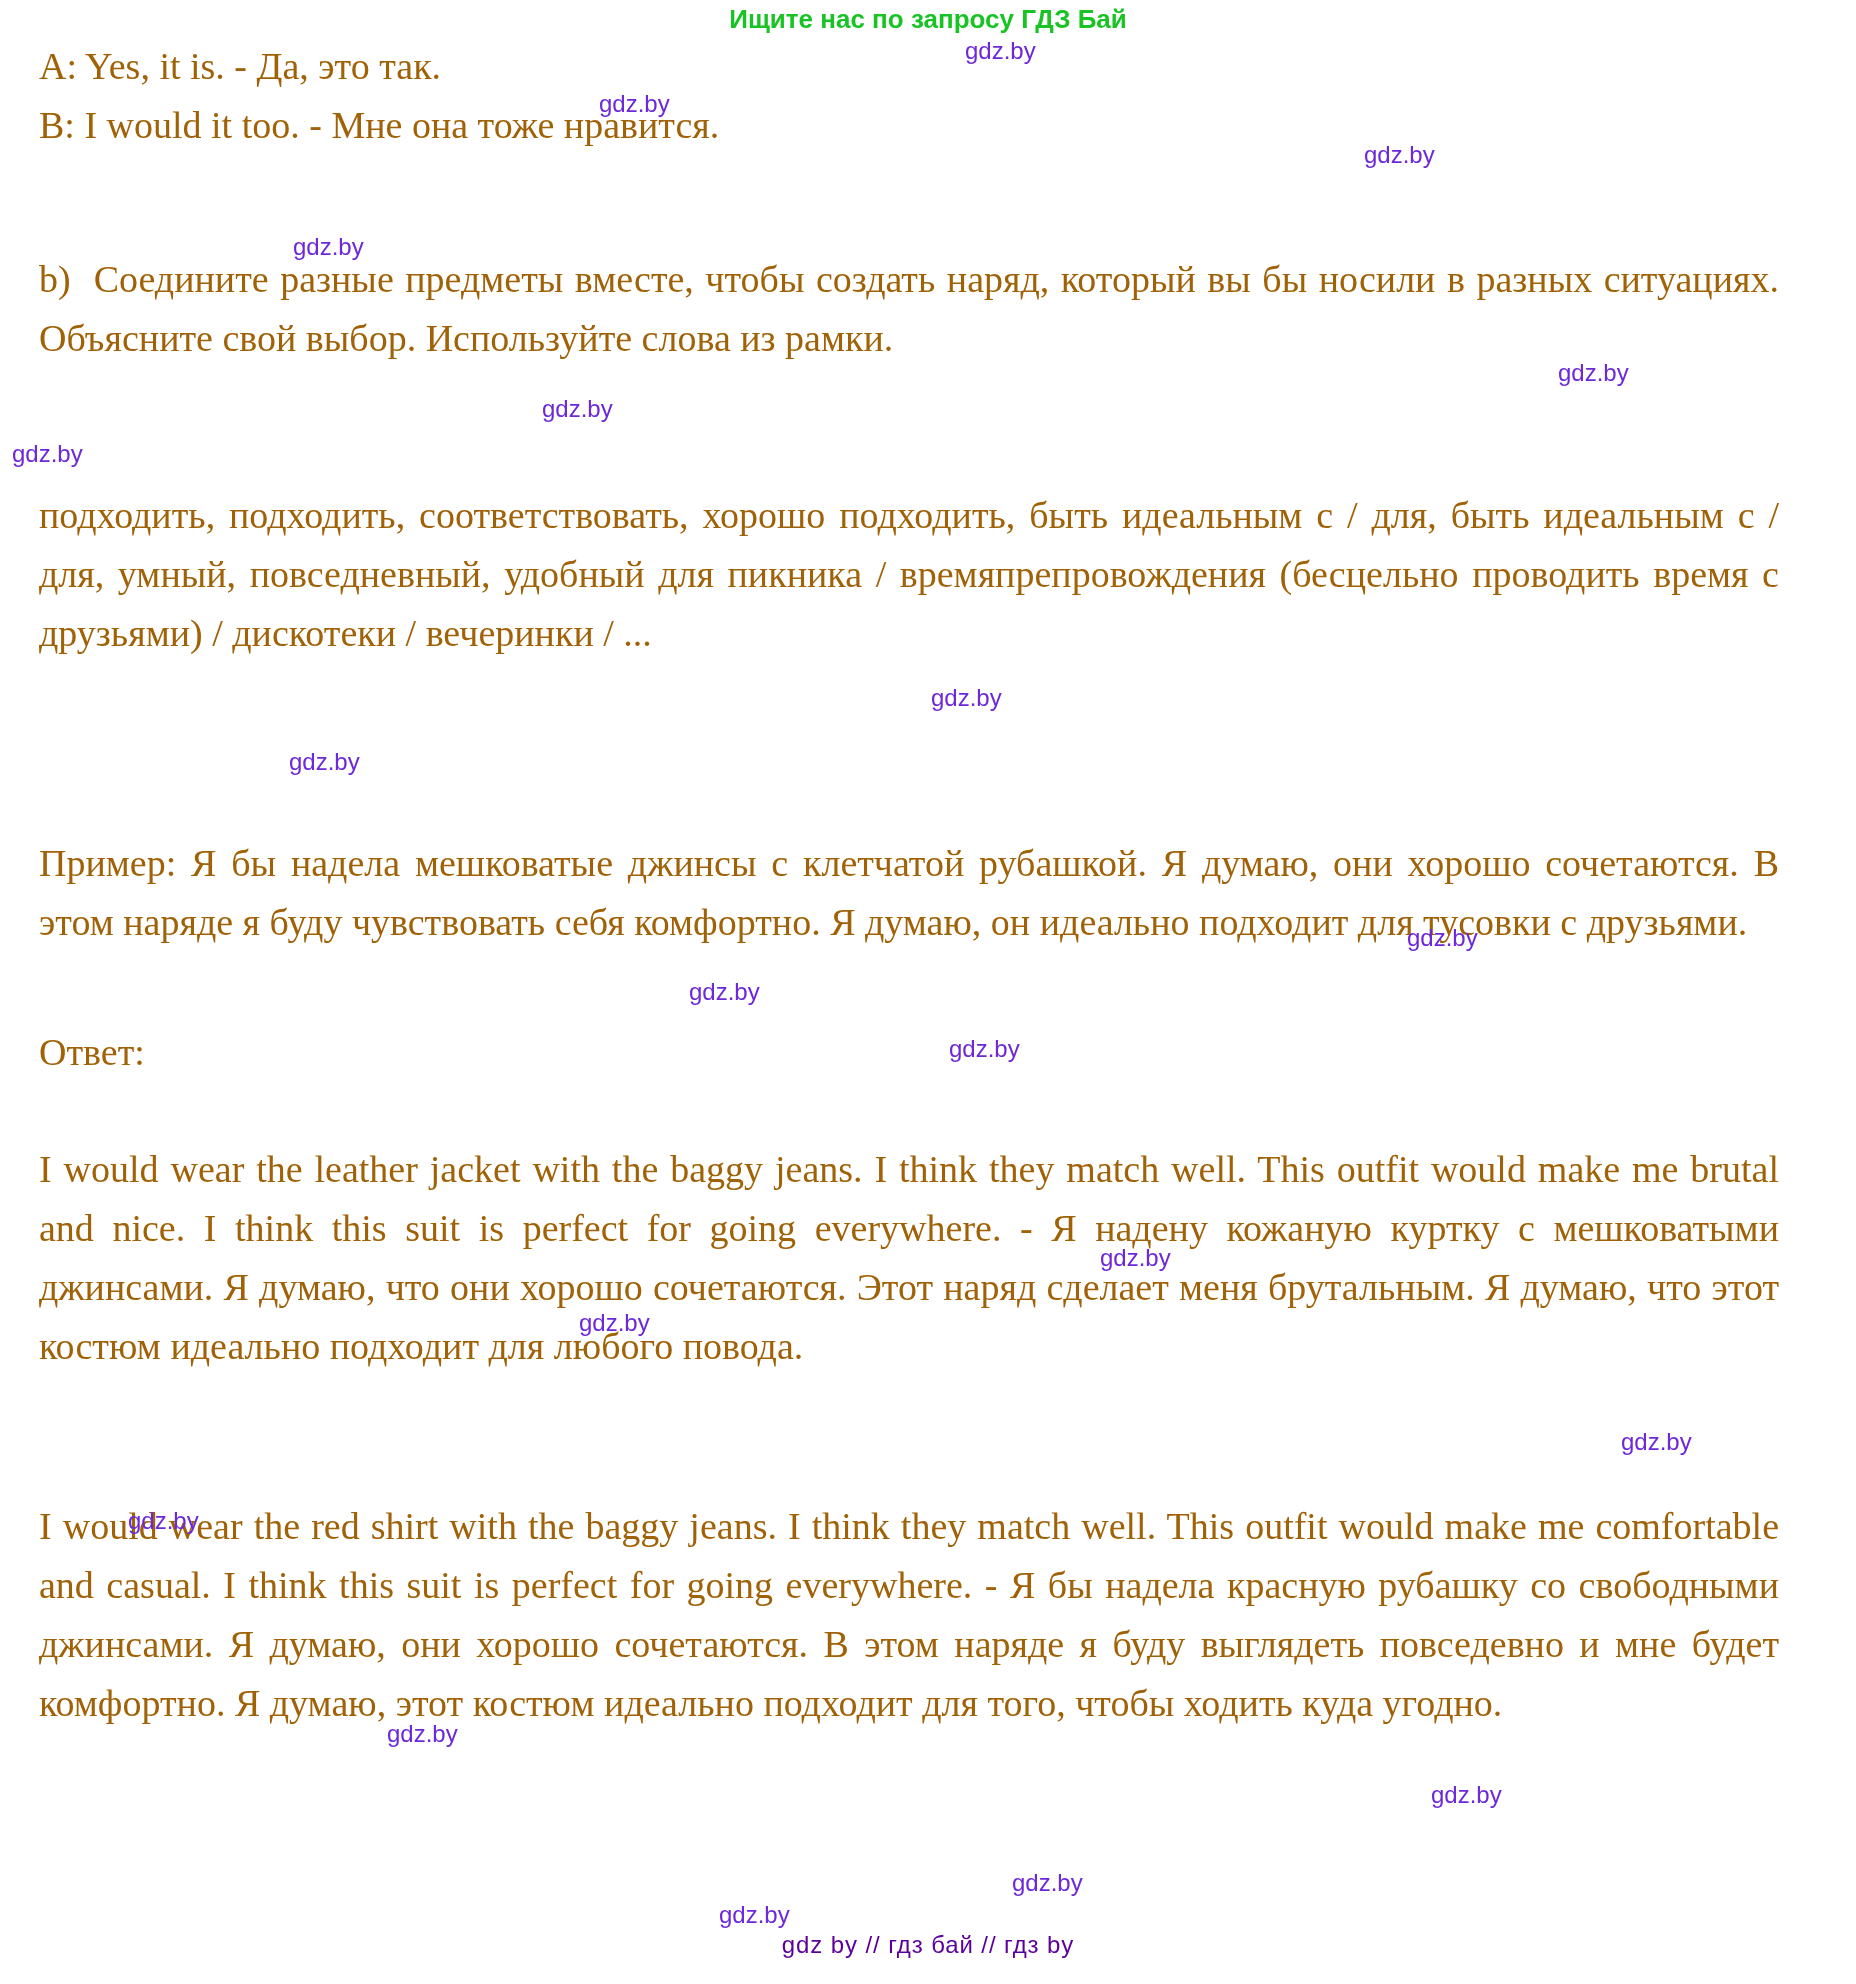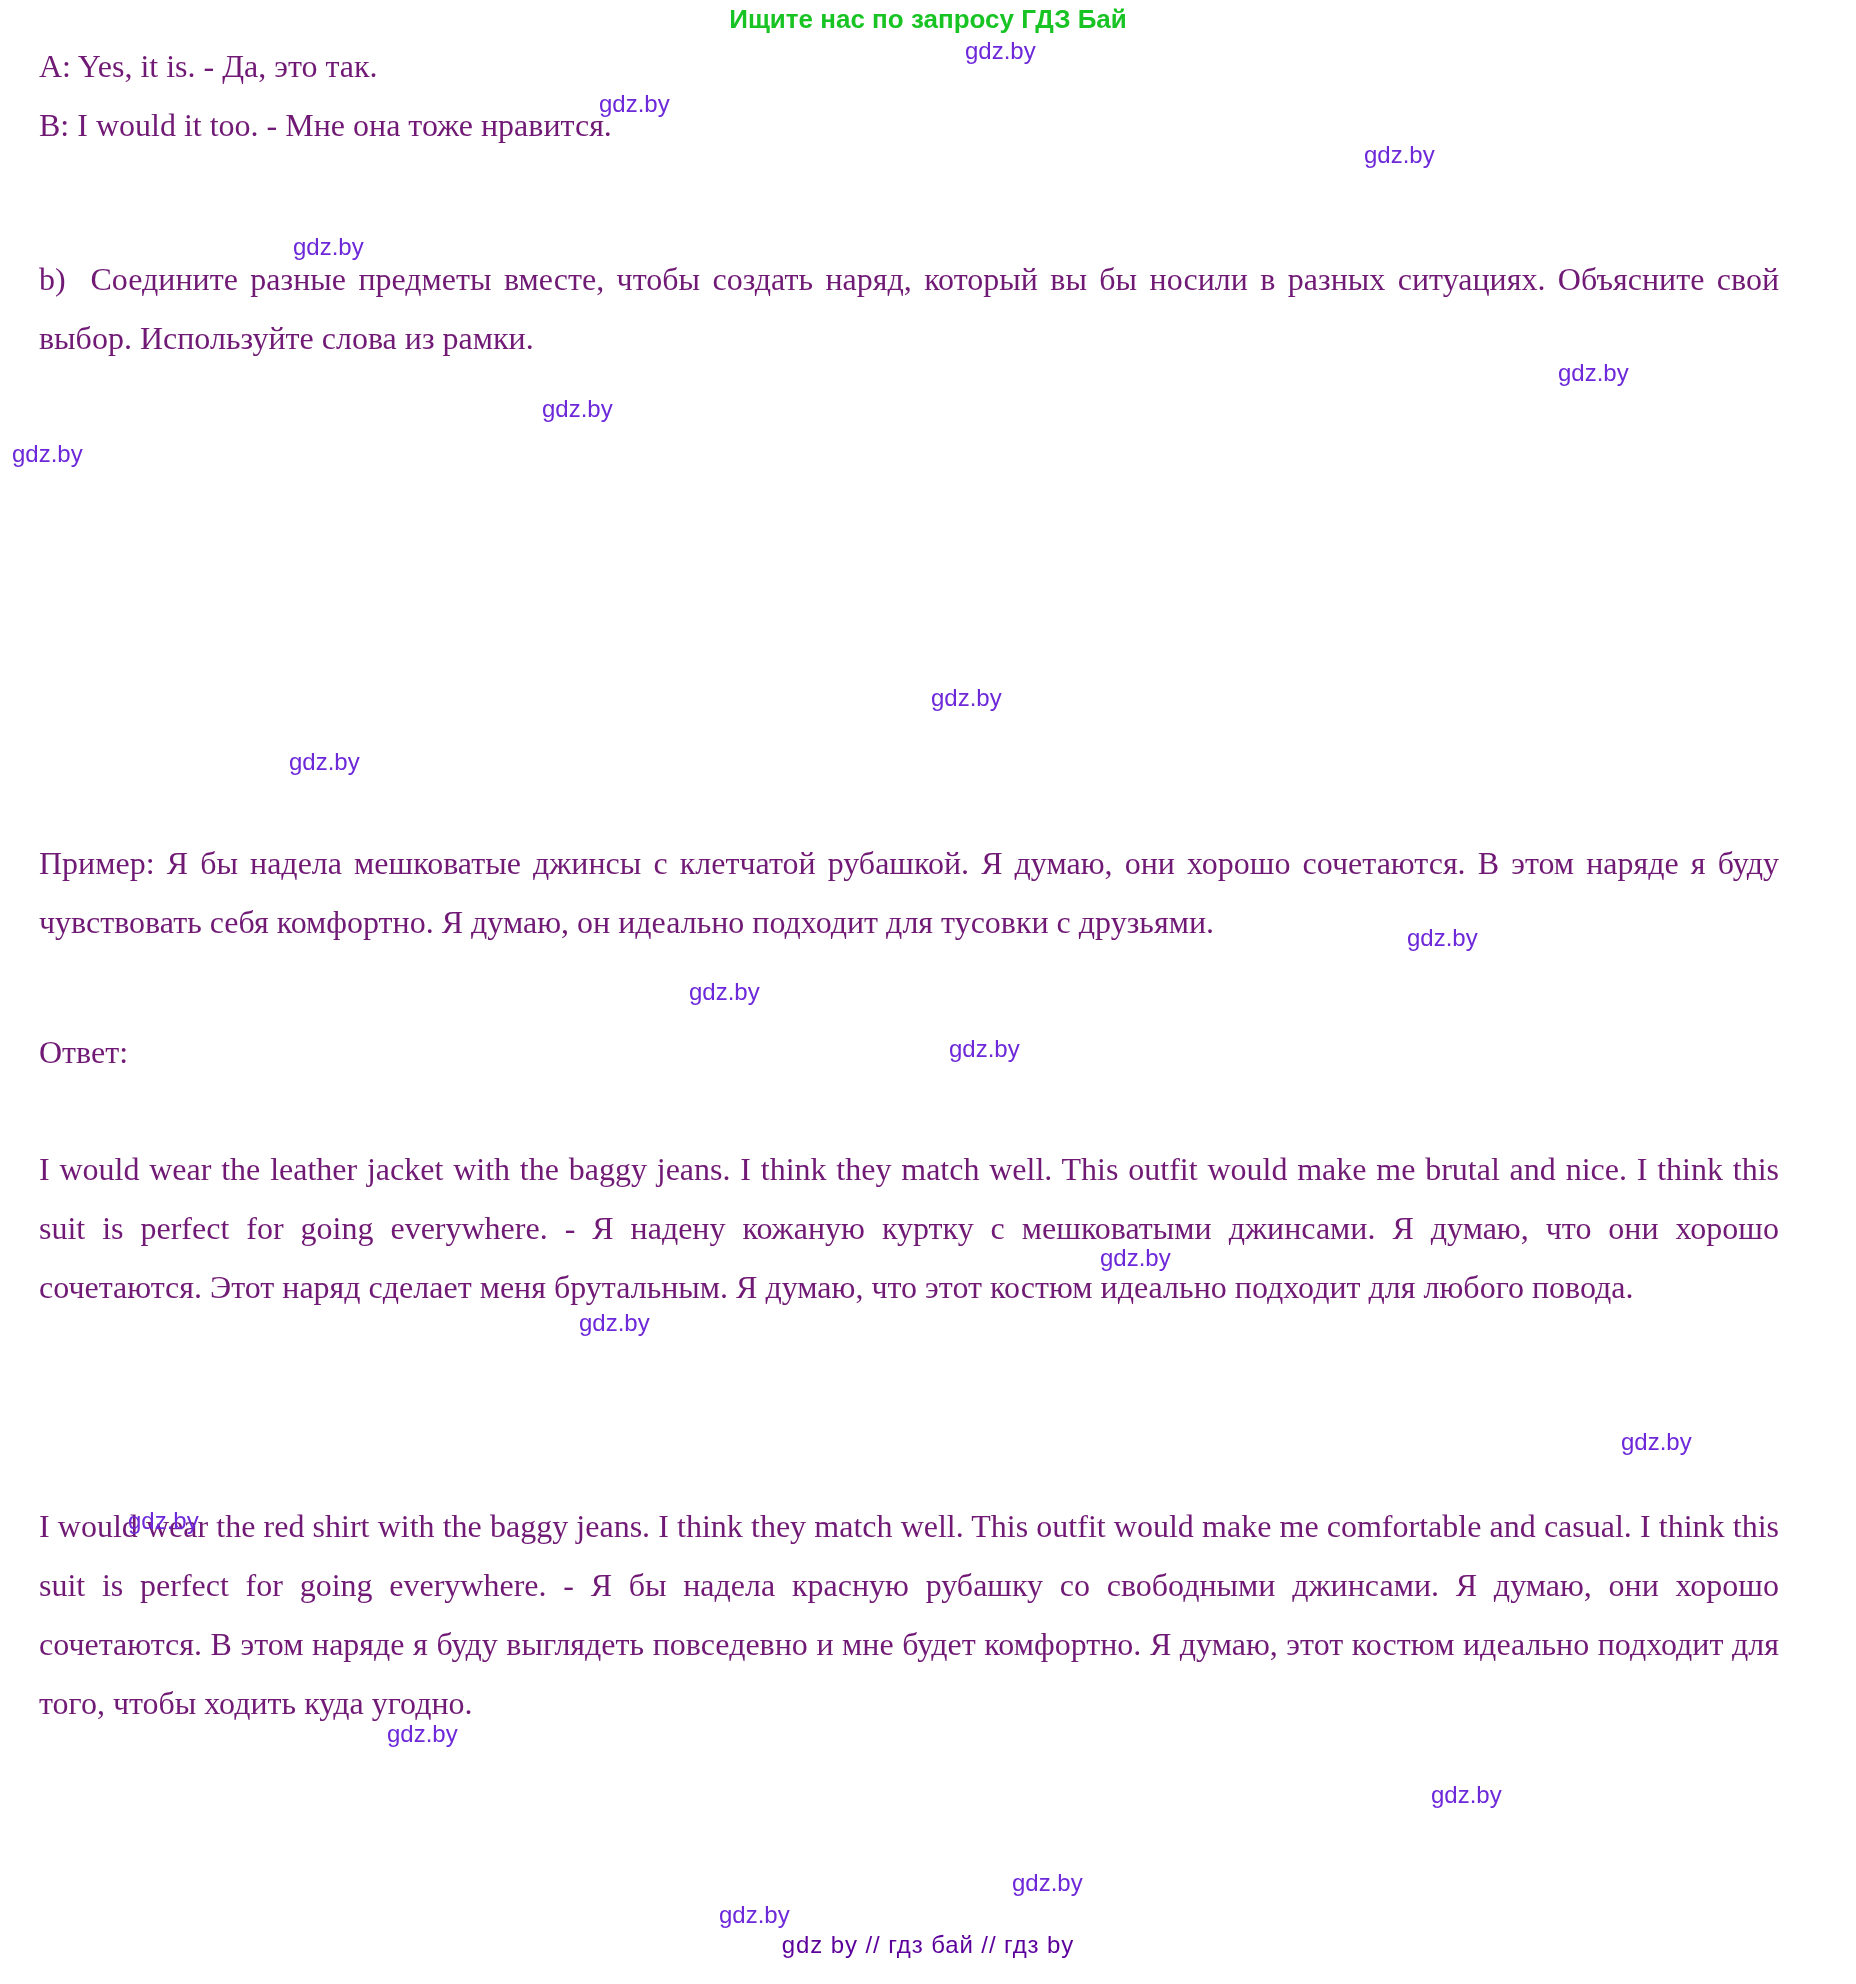--- a/index.html
+++ b/index.html
@@ -37,24 +37,24 @@
     left: 0;
     width: 1856px;
     height: 1984px;
   }
 
   .para {
     position: absolute;
     left: 39px;
     width: 1740px;
     text-align: justify;
-    font-size: 32px;
+    font-size: 38px;
     line-height: 59px;
     font-family: "Liberation Serif", "DejaVu Serif", serif;
-    color: #701a75;
+    color: #a16207;
     white-space: pre-wrap;
   }
   .para.nojust { text-align: left; }
 
   
   .wm {
     position: absolute;
     font-family: "Liberation Sans", sans-serif;
     font-size: 24px;
     color: #6d28d9;
@@ -81,20 +81,21 @@
 <div class="page">
 
   <div class="promo-header" style="color: rgb(24, 196, 35);">Ищите нас по запросу ГДЗ Бай</div>
 
   <div class="para nojust" style="top:37px;">A: Yes, it is. - Да, это так.</div>
 
   <div class="para nojust" style="top:96px;">B: I would it too. - Мне она тоже нравится.</div>
 
   <div class="para" style="top:244px;margin-top:6px;">b)  Соедините разные предметы вместе, чтобы создать наряд, который вы бы носили в разных ситуациях. Объясните свой выбор. Используйте слова из рамки.</div>
 
+  <div class="para" style="top:486px;">подходить, подходить, соответствовать, хорошо подходить, быть идеальным с / для, быть идеальным с / для, умный, повседневный, удобный для пикника / времяпрепровождения (бесцельно проводить время с друзьями) / дискотеки / вечеринки / ...</div>
 
   <div class="para" style="top:787px;margin-top:47px;">Пример: Я бы надела мешковатые джинсы с клетчатой рубашкой. Я думаю, они хорошо сочетаются. В этом наряде я буду чувствовать себя комфортно. Я думаю, он идеально подходит для тусовки с друзьями.</div>
 
   <div class="para nojust" style="top:1023px;">Ответ:</div>
 
   <div class="para" style="top:1140px;">I would wear the leather jacket with the baggy jeans. I think they match well. This outfit would make me brutal and nice. I think this suit is perfect for going everywhere. - Я надену кожаную куртку с мешковатыми джинсами. Я думаю, что они хорошо сочетаются. Этот наряд сделает меня брутальным. Я думаю, что этот костюм идеально подходит для любого повода.</div>
 
   <div class="para" style="top:1497px;">I would wear the red shirt with the baggy jeans. I think they match well. This outfit would make me comfortable and casual. I think this suit is perfect for going everywhere. - Я бы надела красную рубашку со свободными джинсами. Я думаю, они хорошо сочетаются. В этом наряде я буду выглядеть повседевно и мне будет комфортно. Я думаю, этот костюм идеально подходит для того, чтобы ходить куда угодно.</div>
 
   <div id="watermark-layer">

